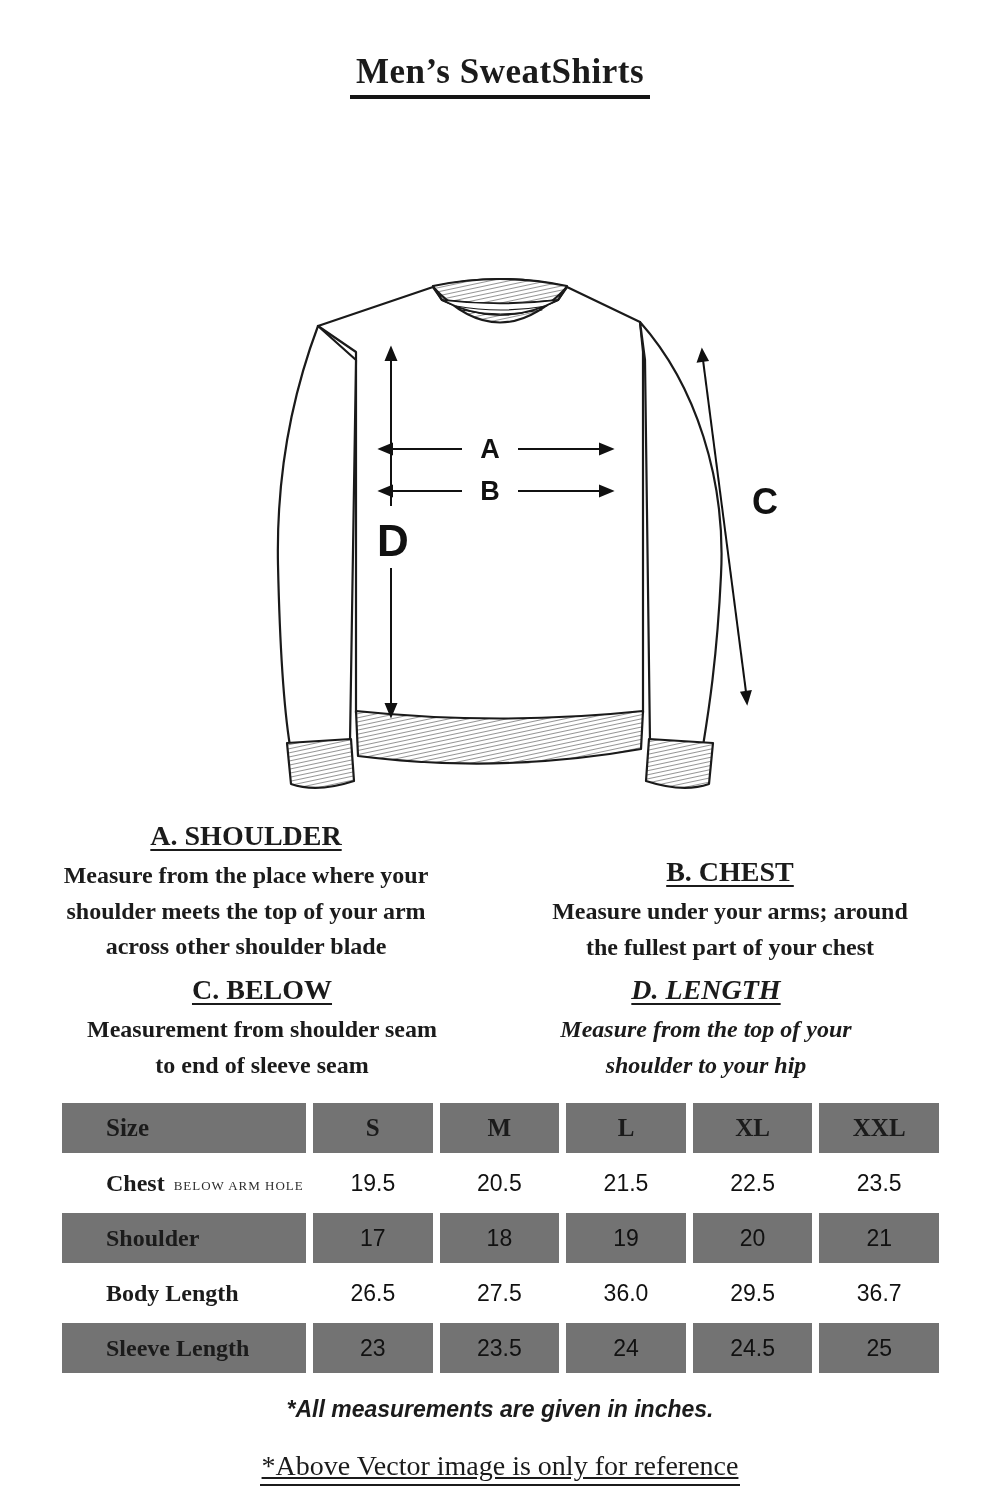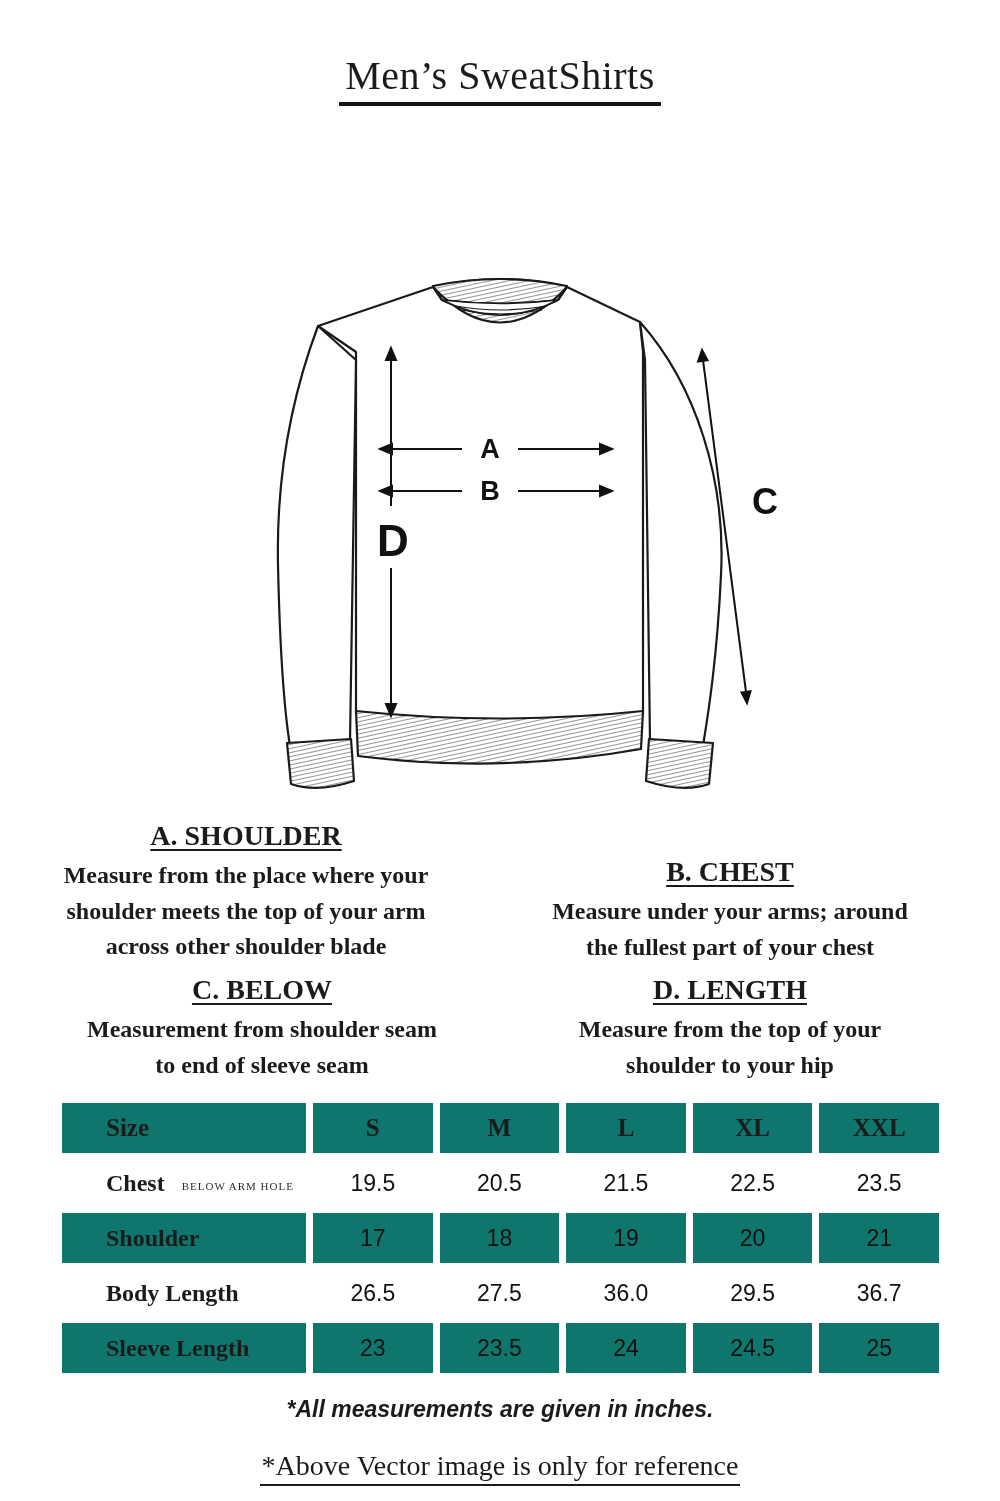--- a/index.html
+++ b/index.html
@@ -4,55 +4,55 @@
 <style>
   html,body { margin:0; padding:0; background:#ffffff; }
   .page {
     position:relative; width:1000px; height:1501px; overflow:hidden;
     background:#ffffff; color:#1b1b1b;
     font-family:"Liberation Serif", serif;
   }
   
   .title-wrap { position:absolute; top:52px; left:0; width:100%; text-align:center; }
   .title-wrap .title {
-    display:inline-block; font-size:40px; font-weight:400; letter-spacing:0.5px;
+    display:inline-block; font-size:35px; font-weight:700; letter-spacing:0.5px;
     border-bottom:4px solid #151515; padding:0 6px 3px;
   }
   
   .diagram { position:absolute; left:220px; top:240px; width:580px; height:575px; }
   
   .sec { position:absolute; text-align:center; }
   .sec-a { left:46px;  top:820px; width:400px; }
   .sec-b { left:528px; top:816px; width:404px;margin-top:40px; }
   .sec-c { left:62px;  top:974px; width:400px; }
-  .sec-d { left:528px; top:974px; width:404px; }
+  .sec-d { left:504px; top:974px; width:404px;font-style:italic; }
   .sec h2 {
     margin:0 0 6px; font-size:28px; font-weight:700;
     text-decoration:underline; text-underline-offset:4px; text-decoration-thickness:2px;
   }
   .sec p { margin:0; font-size:24px; font-weight:700; line-height:1.48; white-space:pre-line; }
   
   .size-table {
     position:absolute; left:62px; top:1103px; width:877px;
     display:grid; grid-template-columns:244px repeat(5, 1fr);
     grid-auto-rows:50px; gap:5px 7px;
   }
   .cell { display:flex; align-items:center; justify-content:center; }
-  .cell.gray { background:#0f766e; }
+  .cell.gray { background:#737373; }
   .cell.first { justify-content:flex-start; padding-left:44px; }
   .cell.head { font-weight:700; font-size:25px; }
   .row-label { font-weight:700; font-size:24px; }
-  .row-note { font-size:11px; letter-spacing:1px; margin-left:17px; margin-top:6px; color:#2e2e2e; }
+  .row-note { font-size:13px; letter-spacing:1px; margin-left:9px; margin-top:6px; color:#2e2e2e; }
   .cell.val { font-family:"Liberation Sans", sans-serif; font-size:23px; color:#111; }
   
   .fn { position:absolute; left:0; width:100%; text-align:center; }
   .fn-1 { top:1396px; font-family:"Liberation Sans", sans-serif; font-style:italic; font-weight:700; font-size:23px; }
   .fn-2 { top:1426px; font-family:"Liberation Sans", sans-serif; font-size:18px; letter-spacing:0.3px; }
   .fn-3 { top:1450px; font-size:28px; }
-  .fn-3 .u { display:inline-block; border-bottom:2px solid #1b1b1b; padding:0 2px 2px; }
+  .fn-3 .u { display:inline-block; border-bottom:2px solid #1b1b1b; padding:0 2px 2px;text-decoration:underline; }
 </style>
 </head>
 <body>
 
 <div class="page">
 
   <div class="title-wrap">
     <span class="title">Men’s SweatShirts</span>
   </div>
 

